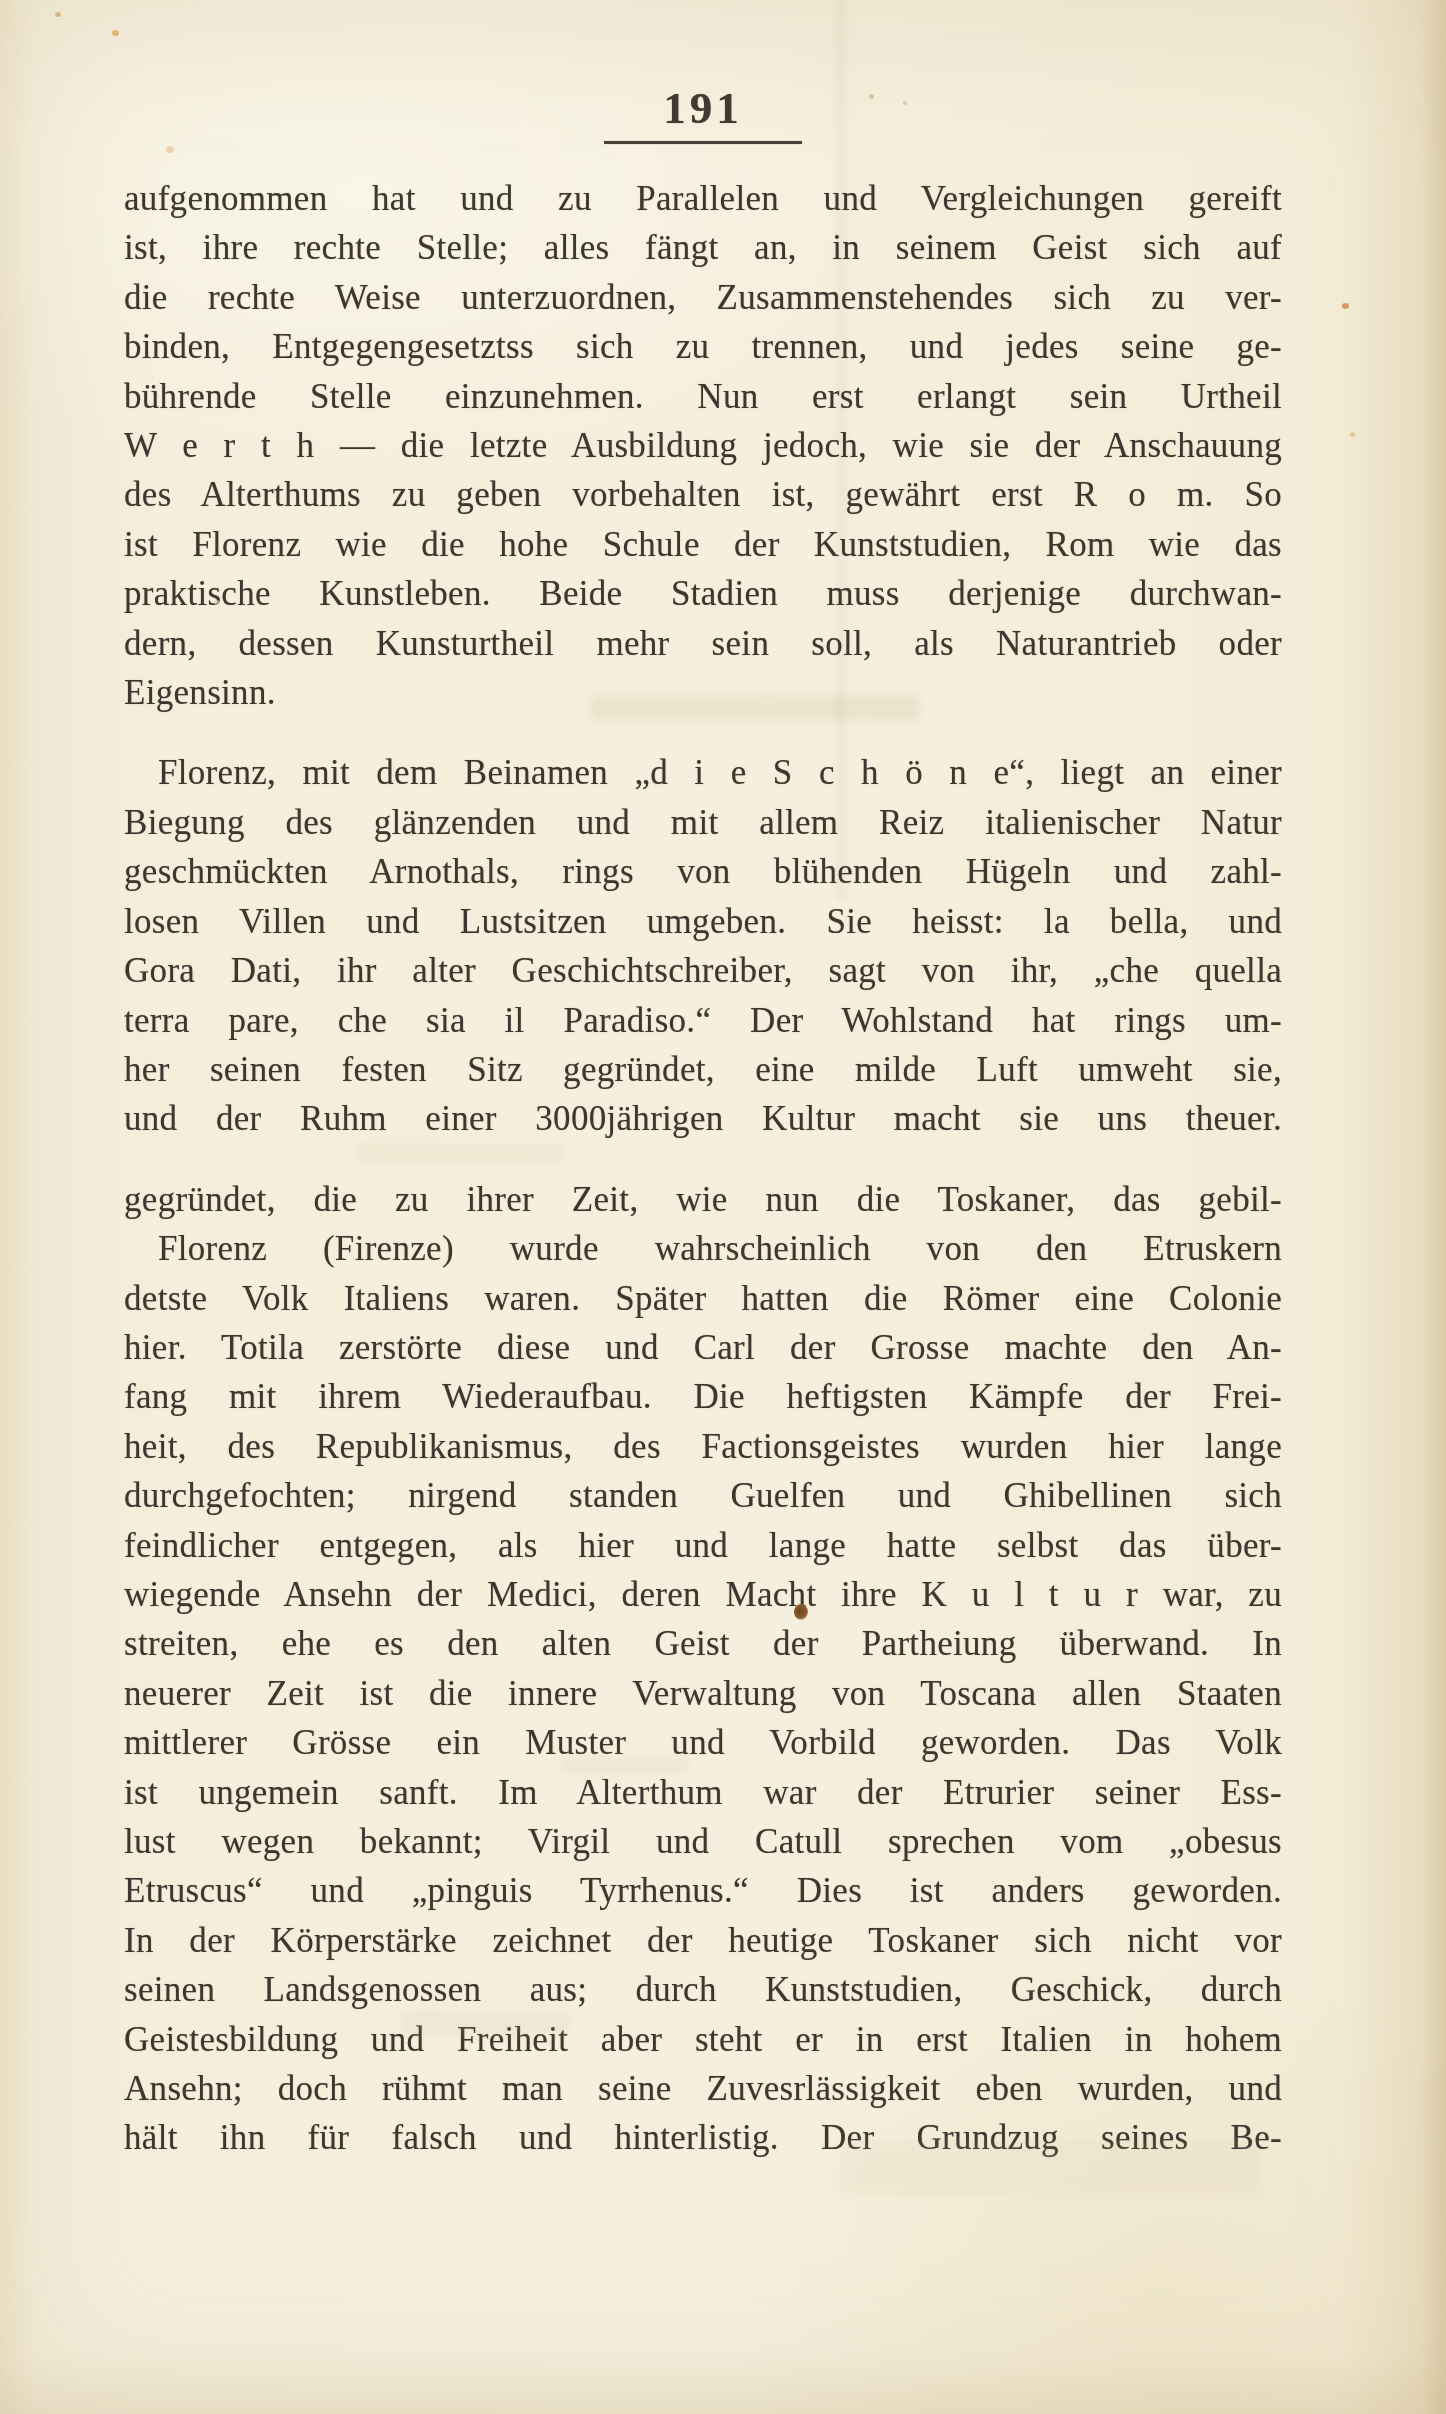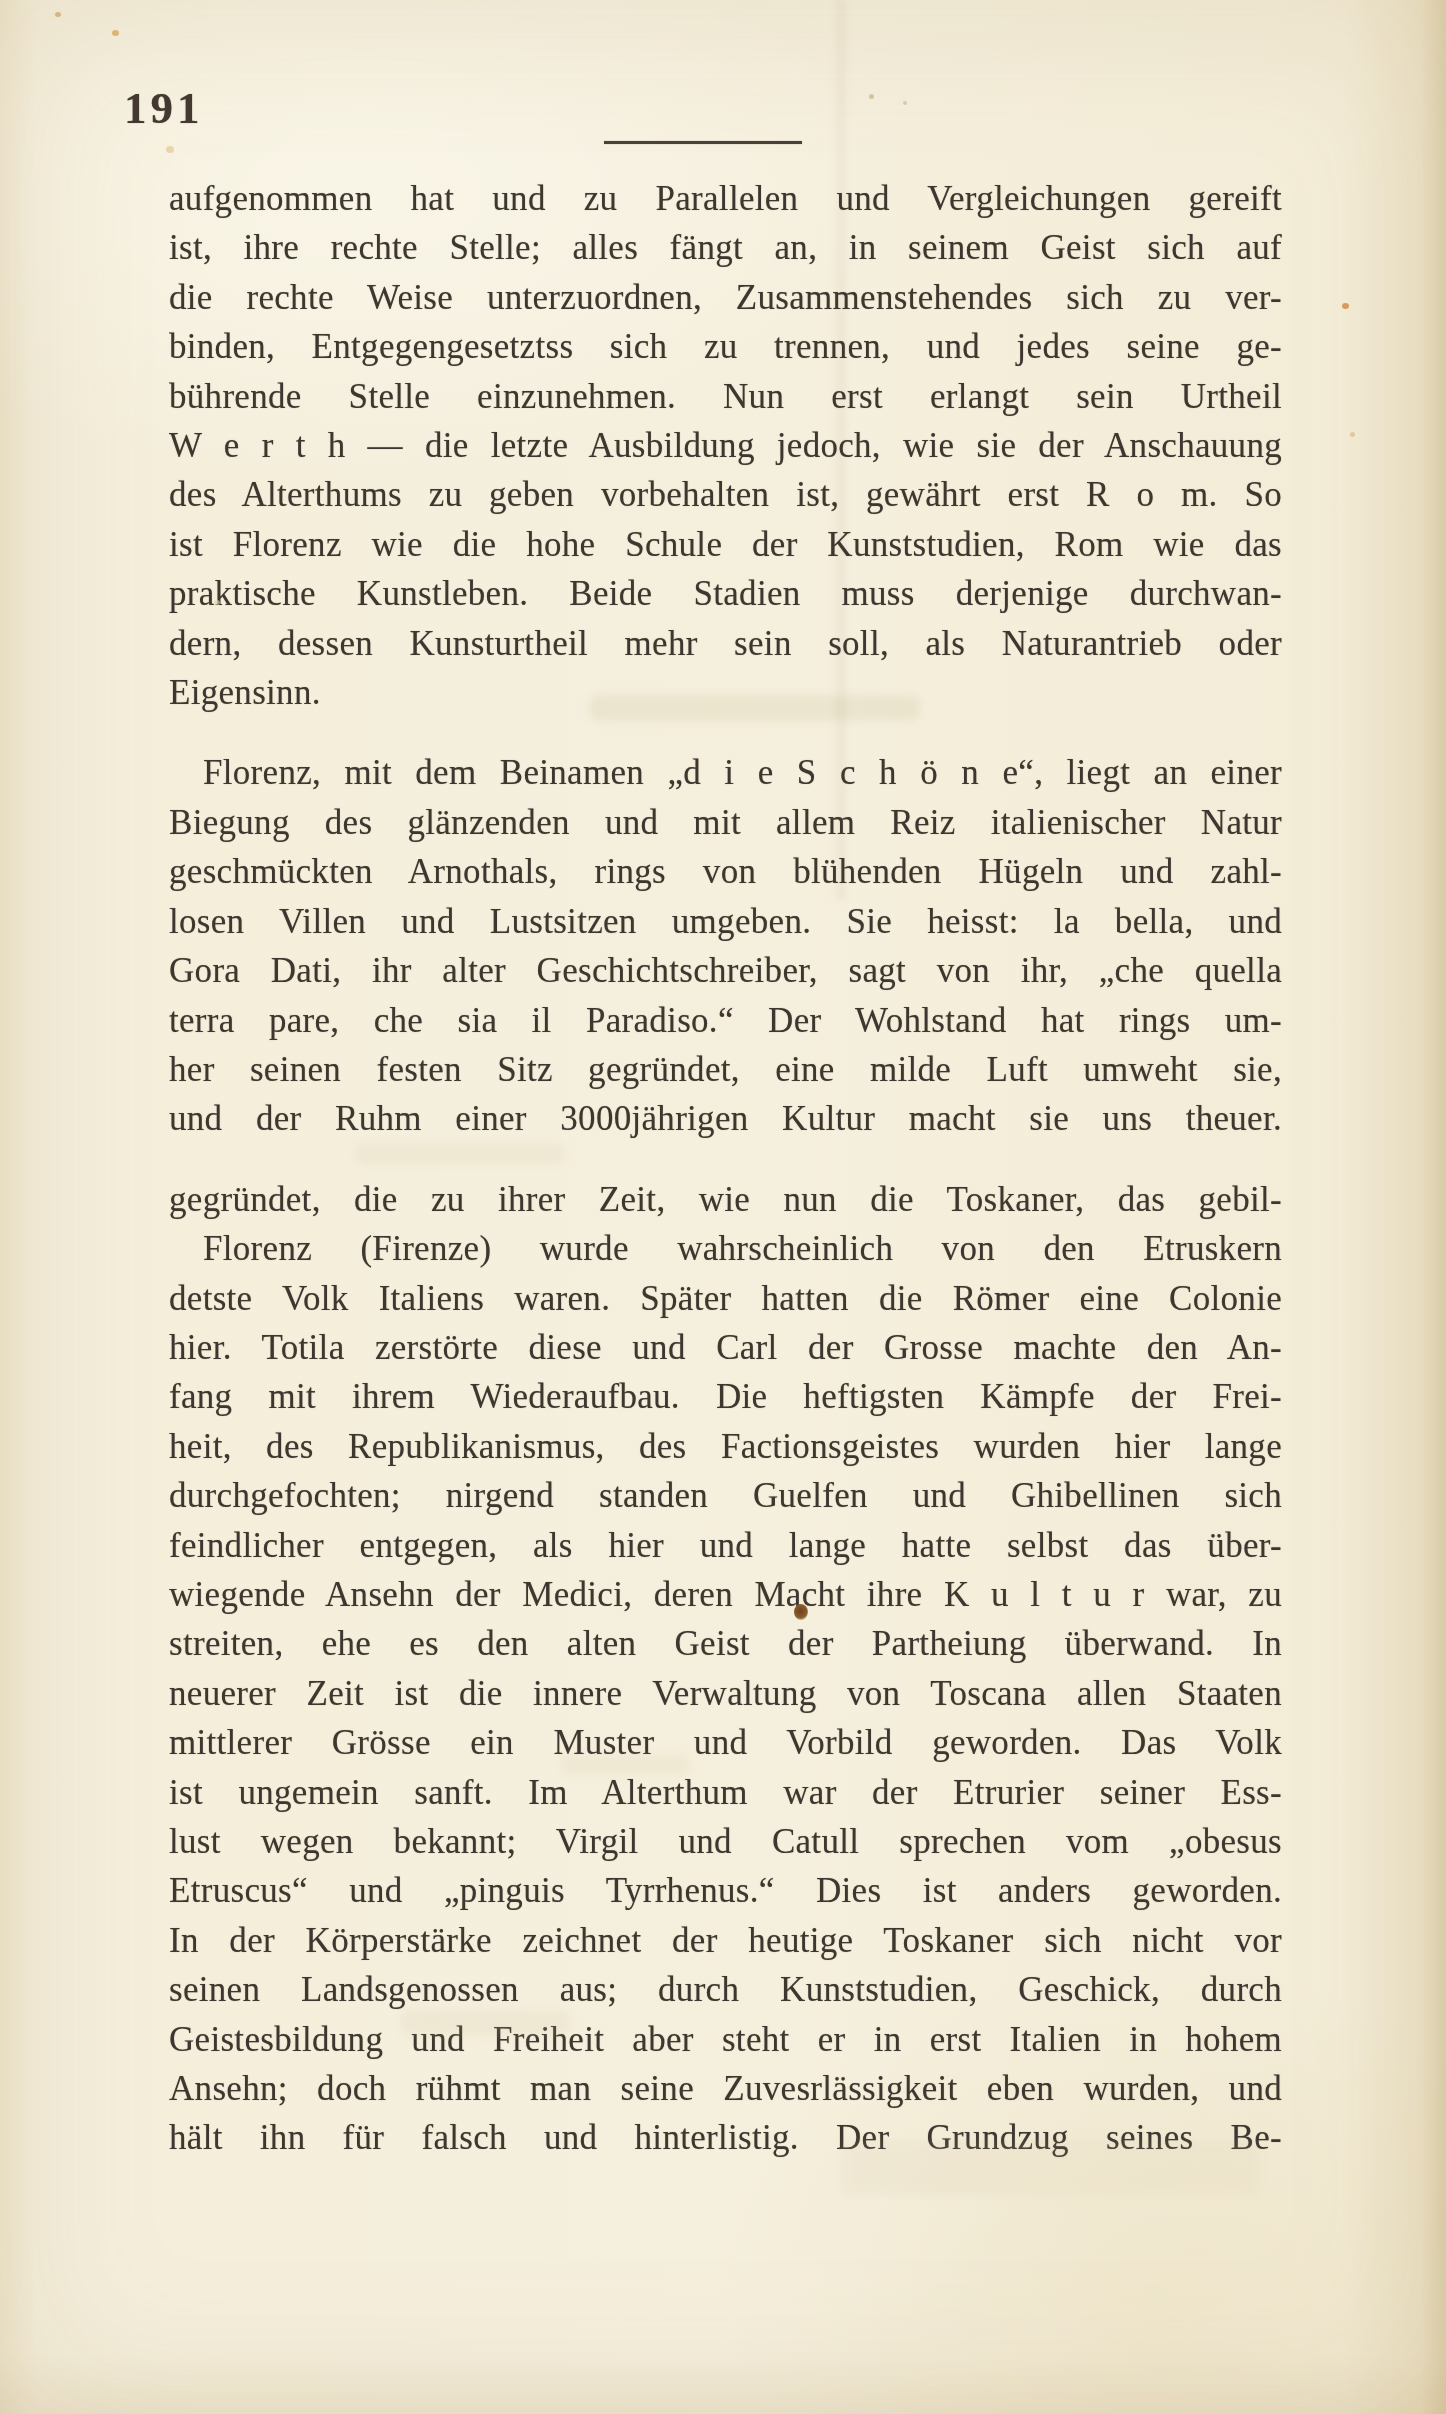--- a/index.html
+++ b/index.html
@@ -14,20 +14,21 @@
     background:
       radial-gradient(ellipse 900px 500px at 25% 8%, rgba(255,253,244,0.45), rgba(255,253,244,0) 60%),
       radial-gradient(ellipse 800px 600px at 80% 95%, rgba(216,194,138,0.16), rgba(216,194,138,0) 55%),
       linear-gradient(90deg, #eee5cd 0%, #f4eedb 2.5%, #f5efdd 55%, #f3ecd7 93%, #eadfc2 100%),
       #f4eedb;
     box-shadow: inset 0 0 140px 25px rgba(168,140,82,0.13);
   }
   
   .page-header{
     position:absolute; top:82px; left:124px; width:1158px;
+    text-align:center;
   }
   .pagenum{
     font-size:45px; font-weight:700; letter-spacing:4px;
     color:#433930;
     text-shadow:0 0 1px rgba(62,50,40,0.55);
   }
   .rule{
     width:198px; height:3px; margin:7px auto 0;
     background:#4b4138;
     box-shadow:0 0 1px rgba(62,50,40,0.6);
@@ -39,21 +40,20 @@
     color:#3e3730;
     letter-spacing:0.3px;
     text-shadow:0 0 1px rgba(58,48,38,0.38);
   }
   .paragraph{margin:0;}
   .paragraph + .paragraph{margin-top:31px;}
   .line{
     text-align:justify;
     text-align-last:justify;
     white-space:normal;
-    margin-left:45px;
   }
   .line.indent{padding-left:34px;}
   .line.unjust{text-align-last:left;}
   
   .speck{position:absolute;border-radius:50%;pointer-events:none;}
   .stain-dot{
     position:absolute; left:794px; top:1604px; width:14px; height:16px;
     background:radial-gradient(circle at 45% 45%, #6d431f 0%, #8a5a2c 55%, rgba(178,130,70,0.35) 80%, rgba(178,130,70,0) 100%);
     border-radius:50%; pointer-events:none;
   }

